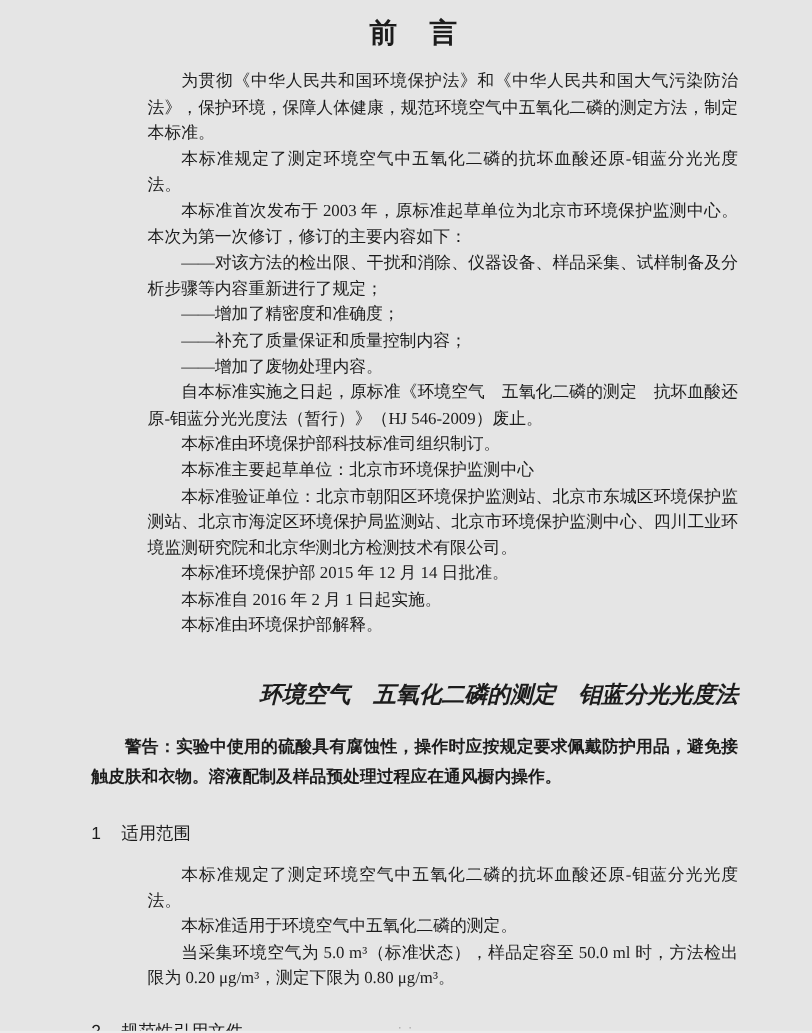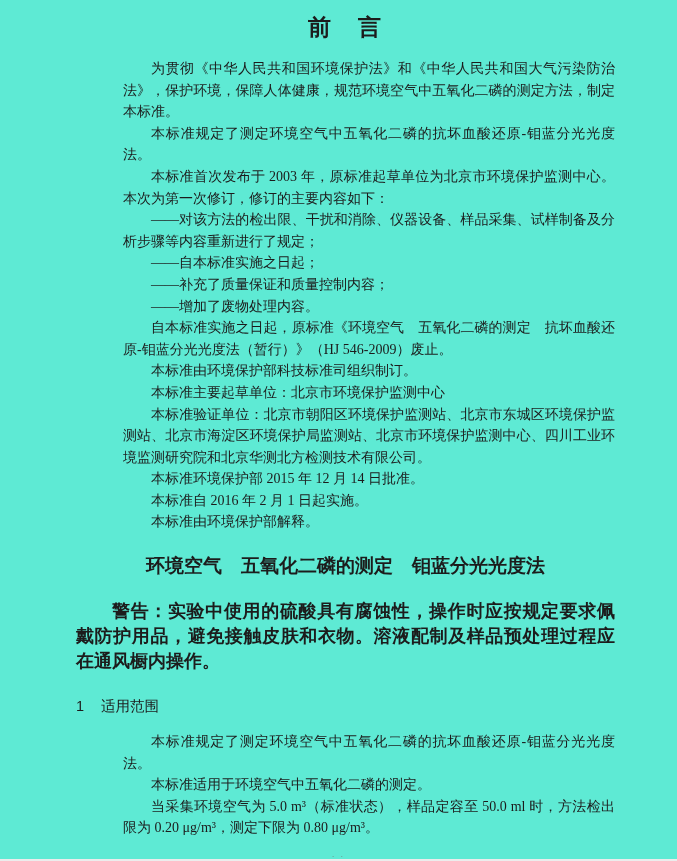--- a/index.html
+++ b/index.html
@@ -7,50 +7,51 @@
     width: 677px; height: 861px;
     background: #ffffff;
     overflow: hidden;
     font-family: "Liberation Serif", "DejaVu Serif", serif;
     color: #1c1c1c;
   }
   .page {
     position: relative;
     width: 677px; height: 861px;
     padding: 12px 62px 0 76px;
-    background: #5eead4;
+    background: #e5e5e5;
   }
   .foreword-title {
     text-align: center;
     font-family: "Liberation Sans", "DejaVu Sans", sans-serif;
     font-weight: bold;
     font-size: 23px;
     letter-spacing: 2px;
     margin-bottom: 15px;
   }
   .para {
     font-size: 14px;
     line-height: 21.6px;
     text-align: justify;
     text-indent: 2em;
     margin-left: 47px;
   }
   .doc-title {
-    text-align: center;
+    text-align: right;
     font-family: "Liberation Sans", "DejaVu Sans", sans-serif;
     font-weight: bold;
     font-size: 19px;
-    margin-top: 20px;
+    margin-top: 33px;
     margin-bottom: 20px;
     white-space: nowrap;
+    font-style: italic;
   }
   .warning {
-    font-family: Liberation Sans, sans-serif;
+    font-family: Liberation Mono, monospace;
     font-weight: bold;
-    font-size: 18px;
+    font-size: 14px;
     line-height: 25px;
     text-align: justify;
     text-indent: 2em;
   }
   .section-heading {
     font-family: "Liberation Sans", "DejaVu Sans", sans-serif;
     font-weight: normal;
     font-size: 14.5px;
     margin-top: 23px;
     margin-bottom: 15px;
@@ -76,21 +77,21 @@
 <body>
 
 <div class="page">
 
   <h1 class="foreword-title">前　言</h1>
 
   <p class="para">为贯彻《中华人民共和国环境保护法》和《中华人民共和国大气污染防治法》，保护环境，保障人体健康，规范环境空气中五氧化二磷的测定方法，制定本标准。</p>
   <p class="para">本标准规定了测定环境空气中五氧化二磷的抗坏血酸还原-钼蓝分光光度法。</p>
   <p class="para">本标准首次发布于 2003 年，原标准起草单位为北京市环境保护监测中心。本次为第一次修订，修订的主要内容如下：</p>
   <p class="para">——对该方法的检出限、干扰和消除、仪器设备、样品采集、试样制备及分析步骤等内容重新进行了规定；</p>
-  <p class="para">——自本标准实施之日起；</p>
+  <p class="para">——增加了精密度和准确度；</p>
   <p class="para">——补充了质量保证和质量控制内容；</p>
   <p class="para">——增加了废物处理内容。</p>
   <p class="para">自本标准实施之日起，原标准《环境空气　五氧化二磷的测定　抗坏血酸还原-钼蓝分光光度法（暂行）》（HJ 546-2009）废止。</p>
   <p class="para">本标准由环境保护部科技标准司组织制订。</p>
   <p class="para">本标准主要起草单位：北京市环境保护监测中心</p>
   <p class="para">本标准验证单位：北京市朝阳区环境保护监测站、北京市东城区环境保护监测站、北京市海淀区环境保护局监测站、北京市环境保护监测中心、四川工业环境监测研究院和北京华测北方检测技术有限公司。</p>
   <p class="para">本标准环境保护部 2015 年 12 月 14 日批准。</p>
   <p class="para">本标准自 2016 年 2 月 1 日起实施。</p>
   <p class="para">本标准由环境保护部解释。</p>
 

